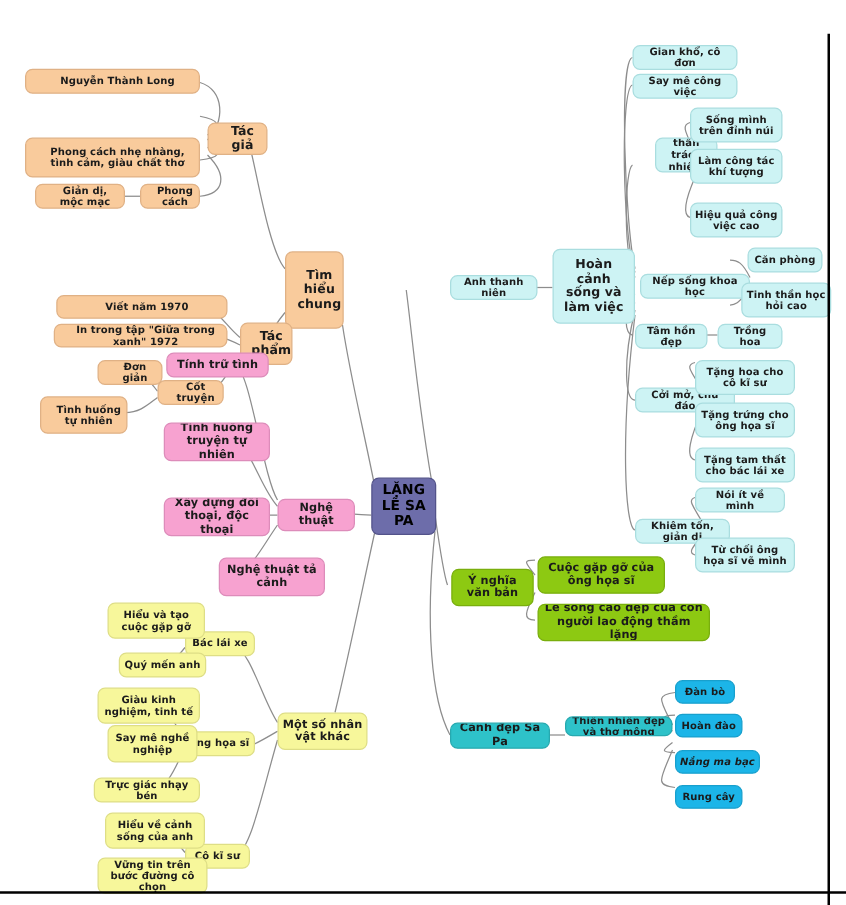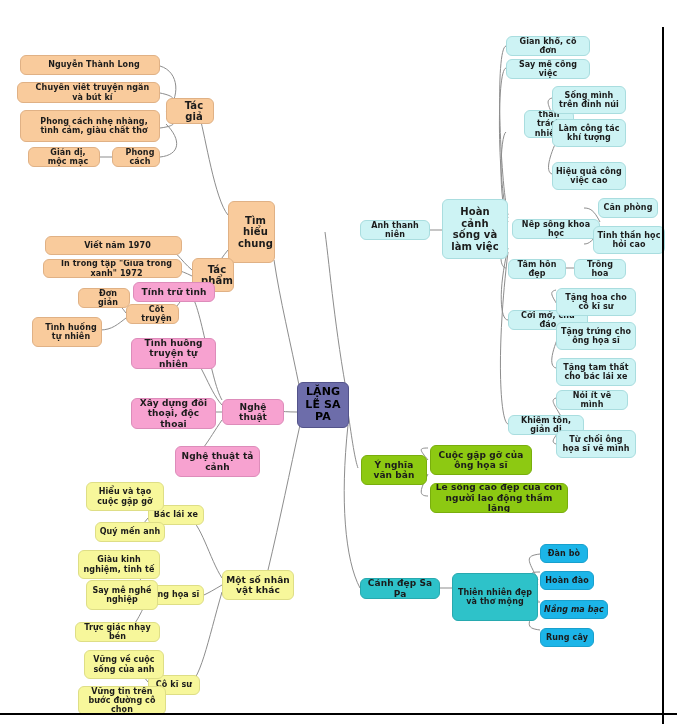--- a/index.html
+++ b/index.html
@@ -124,21 +124,20 @@
     </g>
   </svg>
 
   <div class="node c-purple" style="left:297px;top:382px;width:52px;height:46px;font-size:11px;">LẶNG LẼ SA PA</div>
 
   <div class="node c-orange" style="left:228px;top:201px;width:47px;height:62px;font-size:10px;">Tìm hiểu chung</div>
 
   <div class="node c-orange" style="left:166px;top:98px;width:48px;height:26px;font-size:10px;">Tác giả</div>
 
   <div class="node c-orange" style="left:20px;top:55px;width:140px;height:20px;font-size:8px;">Nguyễn Thành Long</div>
-  <div class="node c-orange" style="left:17px;top:82px;width:143px;height:21px;font-size:8px;">Chuyên viết truyện ngắn và bút kí</div>
   <div class="node c-orange" style="left:20px;top:110px;width:140px;height:32px;font-size:8px;">Phong cách nhẹ nhàng, tình cảm, giàu chất thơ</div>
   <div class="node c-orange" style="left:112px;top:147px;width:48px;height:20px;font-size:8px;">Phong cách</div>
   <div class="node c-orange" style="left:28px;top:147px;width:72px;height:20px;font-size:8px;">Giản dị, mộc mạc</div>
 
   <div class="node c-orange" style="left:192px;top:258px;width:42px;height:34px;font-size:10px;">Tác phẩm</div>
   <div class="node c-orange" style="left:45px;top:236px;width:137px;height:19px;font-size:8px;">Viết năm 1970</div>
   <div class="node c-orange" style="left:43px;top:259px;width:139px;height:19px;font-size:8px;">In trong tập "Giữa trong xanh" 1972</div>
   <div class="node c-orange" style="left:126px;top:304px;width:53px;height:20px;font-size:8px;">Cốt truyện</div>
   <div class="node c-orange" style="left:78px;top:288px;width:52px;height:20px;font-size:8px;">Đơn giản</div>
   <div class="node c-orange" style="left:32px;top:317px;width:70px;height:30px;font-size:8px;">Tình huống tự nhiên</div>
@@ -154,21 +153,21 @@
   <div class="node c-yellow" style="left:148px;top:505px;width:56px;height:20px;font-size:8px;">Bác lái xe</div>
   <div class="node c-yellow" style="left:86px;top:482px;width:78px;height:29px;font-size:8px;">Hiểu và tạo cuộc gặp gỡ</div>
   <div class="node c-yellow" style="left:95px;top:522px;width:70px;height:20px;font-size:8px;">Quý mến anh</div>
 
   <div class="node c-yellow" style="left:146px;top:585px;width:58px;height:20px;font-size:8px;">Ông họa sĩ</div>
   <div class="node c-yellow" style="left:78px;top:550px;width:82px;height:29px;font-size:8px;">Giàu kinh nghiệm, tinh tế</div>
   <div class="node c-yellow" style="left:86px;top:580px;width:72px;height:30px;font-size:8px;">Say mê nghề nghiệp</div>
   <div class="node c-yellow" style="left:75px;top:622px;width:85px;height:20px;font-size:8px;">Trực giác nhạy bén</div>
 
   <div class="node c-yellow" style="left:148px;top:675px;width:52px;height:20px;font-size:8px;">Cô kĩ sư</div>
-  <div class="node c-yellow" style="left:84px;top:650px;width:80px;height:29px;font-size:8px;">Vững về cuộc sống của anh</div>
+  <div class="node c-yellow" style="left:84px;top:650px;width:80px;height:29px;font-size:8px;">Hiểu về cảnh sống của anh</div>
   <div class="node c-yellow" style="left:78px;top:686px;width:88px;height:29px;font-size:8px;">Vững tin trên bước đường cô chọn</div>
 
   <div class="node c-cyan" style="left:360px;top:220px;width:70px;height:20px;font-size:8px;">Anh thanh niên</div>
   <div class="node c-cyan" style="left:442px;top:199px;width:66px;height:60px;font-size:10px;">Hoàn cảnh sống và làm việc</div>
 
   <div class="node c-cyan" style="left:506px;top:36px;width:84px;height:20px;font-size:8px;">Gian khổ, cô đơn</div>
   <div class="node c-cyan" style="left:506px;top:59px;width:84px;height:20px;font-size:8px;">Say mê công việc</div>
 
   <div class="node c-cyan" style="left:524px;top:110px;width:50px;height:28px;font-size:8px;">Tinh thần trách nhiệm cao</div>
   <div class="node c-cyan" style="left:552px;top:86px;width:74px;height:28px;font-size:8px;">Sống mình trên đỉnh núi</div>
@@ -189,21 +188,21 @@
 
   <div class="node c-cyan" style="left:508px;top:415px;width:76px;height:20px;font-size:8px;">Khiêm tốn, giản dị</div>
   <div class="node c-cyan" style="left:556px;top:390px;width:72px;height:20px;font-size:8px;">Nói ít về mình</div>
   <div class="node c-green" style="left:361px;top:455px;width:66px;height:30px;font-size:9px;">Ý nghĩa văn bản</div>
 
   <div class="node c-cyan" style="left:556px;top:430px;width:80px;height:28px;font-size:8px;">Từ chối ông họa sĩ vẽ mình</div>
   <div class="node c-green" style="left:430px;top:445px;width:102px;height:30px;font-size:9px;">Cuộc gặp gỡ của ông họa sĩ</div>
   <div class="node c-green" style="left:430px;top:483px;width:138px;height:30px;font-size:9px;">Lẽ sống cao đẹp của con người lao động thầm lặng</div>
 
   <div class="node c-teal" style="left:360px;top:578px;width:80px;height:21px;font-size:9px;">Cảnh đẹp Sa Pa</div>
-  <div class="node c-teal" style="left:452px;top:573px;width:86px;height:48px;font-size:8px;">Thiên nhiên đẹp và thơ mộng</div>
+  <div class="node c-teal" style="left:452px;top:573px;width:86px;height:16px;font-size:8px;">Thiên nhiên đẹp và thơ mộng</div>
   <div class="node c-blue" style="left:540px;top:544px;width:48px;height:19px;font-size:8px;">Đàn bò</div>
   <div class="node c-blue" style="left:540px;top:571px;width:54px;height:19px;font-size:8px;">Hoàn đào</div>
   <div class="node c-blue" style="left:540px;top:600px;width:68px;height:19px;font-size:8px;font-style:italic;">Nắng ma bạc</div>
   <div class="node c-blue" style="left:540px;top:628px;width:54px;height:19px;font-size:8px;">Rung cây</div>
 
   <div class="border-right"></div>
   <div class="border-bottom"></div>
 </div>
 
 </body></html>

